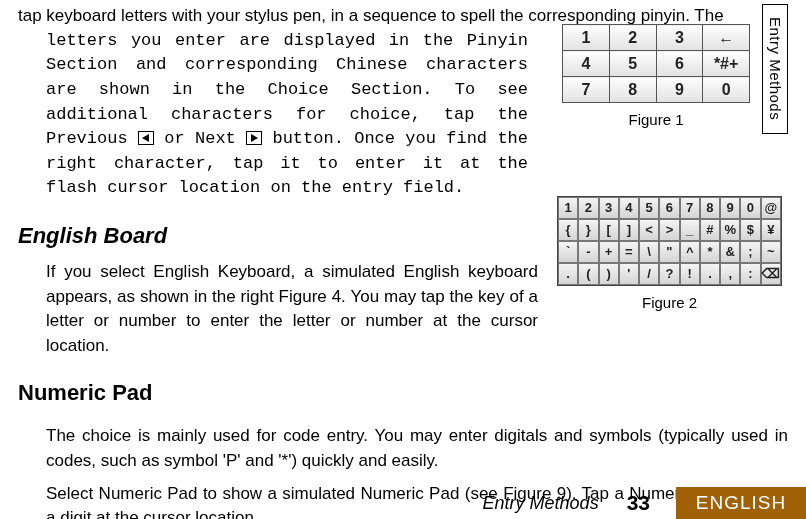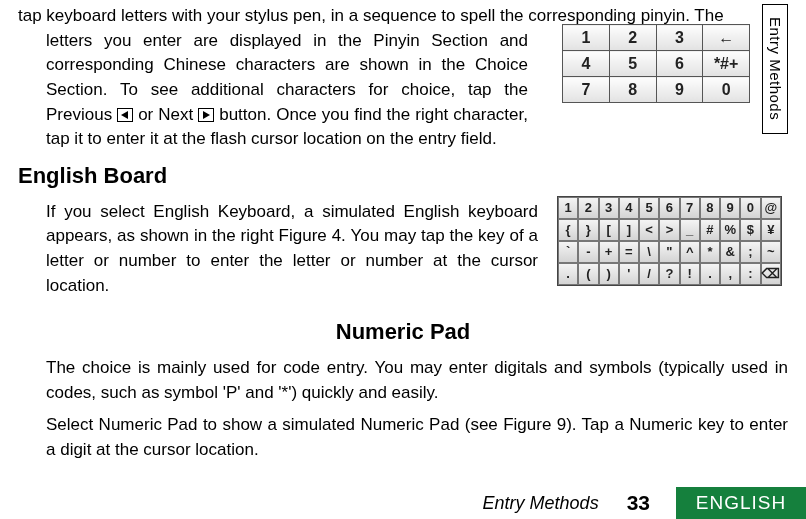--- a/index.html
+++ b/index.html
@@ -30,29 +30,29 @@
       letter-spacing: 0.5px;
     }
     .para-top {
       text-align: justify;
       margin-right: 36px;
     }
     .para-indent {
       margin-left: 28px;
       text-align: justify;
     }
-    .narrow1 { margin-right: 260px; }
+    .narrow1 { margin-right: 260px; font-family: Liberation Mono, monospace; }
     .narrow2 { margin-right: 250px; }
     .head {
       font-size: 22px;
       font-weight: bold;
       margin-left: 0;
     }
-    .mt-h1 { margin-top: 8px; margin-bottom: 8px; }
-    .mt-h2 { margin-top: 18px; margin-bottom: 8px; text-align: center; }
+    .mt-h1 { margin-top: 19px; margin-bottom: 8px; font-style: italic; }
+    .mt-h2 { margin-top: 18px; margin-bottom: 16px; }
     .fig1 {
       position: absolute;
       right: 56px;
       top: 24px;
       width: 188px;
       text-align: center;
     }
     .fig1 table {
       border-collapse: collapse;
       margin: 0 auto;
@@ -114,21 +114,21 @@
       left: 0;
       width: 806px;
       height: 32px;
       display: flex;
       justify-content: flex-end;
       align-items: center;
     }
     .ftitle { font-style: italic; font-size: 18px; margin-right: 28px; }
     .fpage { font-weight: bold; font-size: 21px; margin-right: 26px; }
     .flang {
-      background: #15803d;
+      background: #a16207;
       color: #fff;
       height: 32px;
       width: 130px;
       font-size: 19px;
       display: flex;
       align-items: center;
       justify-content: center;
       letter-spacing: 1px;
     }
   </style>
@@ -162,20 +162,21 @@
       <td>*#+</td>
     </tr>
     <tr>
       <td>7</td>
       <td>8</td>
       <td>9</td>
       <td>0</td>
     </tr>
   </tbody>
     </table>
+  <div class="figcap">Figure 1</div>
 </div>
 
 <h2 class="head mt-h1">English Board</h2>
 <p class="para-indent narrow2">If you select English Keyboard, a simulated English keyboard appears, as shown in the right Figure 4. You may tap the key of a letter or number to enter the letter or number at the cursor location.</p>
 
 <div class="fig2">
   <div class="kbimg" id="kb2">
       <span>1</span>
       <span>2</span>
       <span>3</span>
@@ -214,20 +215,21 @@
       <span>)</span>
       <span>'</span>
       <span>/</span>
       <span>?</span>
       <span>!</span>
       <span>.</span>
       <span>,</span>
       <span>:</span>
       <span>⌫</span>
     </div>
+  <div class="figcap">Figure 2</div>
 </div>
 
 <h2 class="head mt-h2">Numeric Pad</h2>
 <p class="para-indent">The choice is mainly used for code entry. You may enter digitals and symbols (typically used in codes, such as symbol 'P' and '*') quickly and easily.</p>
 <p class="para-indent" style="margin-top:8px">Select Numeric Pad to show a simulated Numeric Pad (see Figure 9). Tap a Numeric key to enter a digit at the cursor location.</p>
 
 <div class="footer">
   <span class="ftitle">Entry Methods</span>
   <span class="fpage">33</span>
   <span class="flang">ENGLISH</span>

